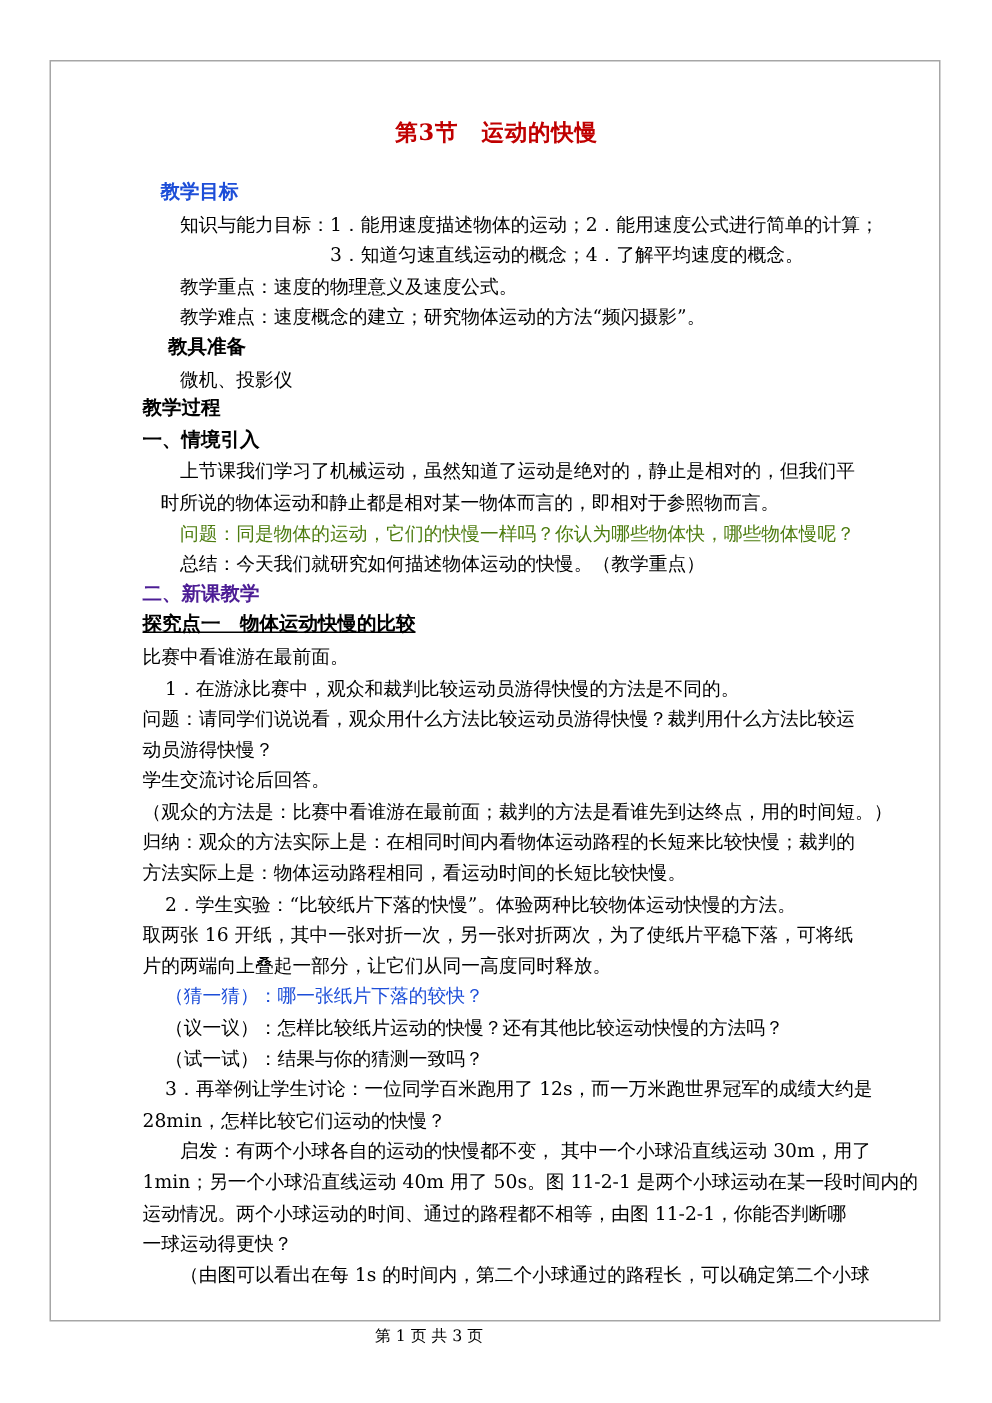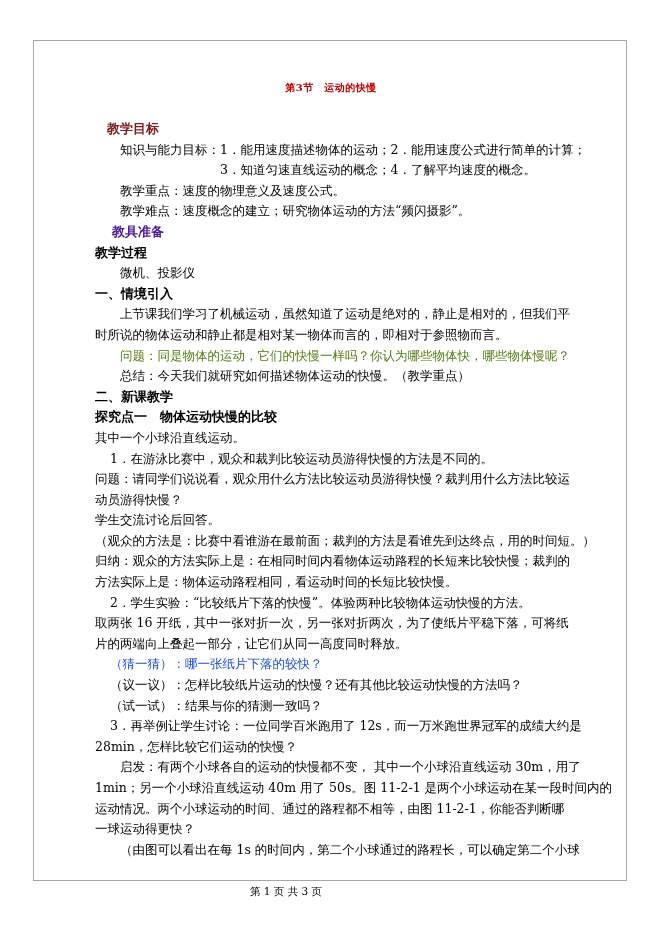--- a/index.html
+++ b/index.html
@@ -26,21 +26,21 @@
   }
   .content {
     position: absolute;
     left: 95px;
     top: 78px;
     width: 472px;
   }
   .doc-title {
     text-align: center;
     font-weight: bold;
-    font-size: 10px;
+    font-size: 15px;
     line-height: 20px;
     margin-bottom: 21px;
     letter-spacing: 0.5px;
   }
   .line {
     font-size: 12.5px;
     line-height: 20.6px;
     white-space: nowrap;
   }
   .line.bold {
@@ -58,36 +58,36 @@
   }
 </style>
 </head>
 <body>
 
 <div class="page-border" style="border-color: rgb(166, 166, 166);"></div>
 
 <div class="content">
   <div class="doc-title" style="color: rgb(192, 0, 0);">第3节　运动的快慢</div>
   <div id="lines">
-      <div class="line bold" style="text-indent: 0em; color: #7f1d1d; padding-left: 12px;">教学目标</div>
+      <div class="line bold" style="text-indent: 0em; color: #1d4ed8; padding-left: 12px;">教学目标</div>
       <div class="line" style="text-indent: 2em; color: rgb(0, 0, 0);">知识与能力目标：1．能用速度描述物体的运动；2．能用速度公式进行简单的计算；</div>
       <div class="line" style="text-indent: 10em; color: rgb(0, 0, 0);">3．知道匀速直线运动的概念；4．了解平均速度的概念。</div>
       <div class="line" style="text-indent: 2em; color: rgb(0, 0, 0);">教学重点：速度的物理意义及速度公式。</div>
       <div class="line" style="text-indent: 2em; color: rgb(0, 0, 0);">教学难点：速度概念的建立；研究物体运动的方法“频闪摄影”。</div>
-      <div class="line bold" style="text-indent: 0em; color: #4c1d95; padding-left: 17px;">教具准备</div>
+      <div class="line bold" style="text-indent: 0em; color: #000000; padding-left: 17px;">教具准备</div>
+      <div class="line" style="text-indent: 2em; color: rgb(0, 0, 0);">微机、投影仪</div>
       <div class="line bold" style="text-indent: 0em; color: rgb(0, 0, 0);">教学过程</div>
-      <div class="line" style="text-indent: 2em; color: rgb(0, 0, 0);">微机、投影仪</div>
       <div class="line bold" style="text-indent: 0em; color: rgb(0, 0, 0);">一、情境引入</div>
       <div class="line" style="text-indent: 2em; color: rgb(0, 0, 0);">上节课我们学习了机械运动，虽然知道了运动是绝对的，静止是相对的，但我们平</div>
-      <div class="line" style="text-indent: 0em; color: rgb(0, 0, 0);">时所说的物体运动和静止都是相对某一物体而言的，即相对于参照物而言。</div>
+      <div class="line" style="text-indent: 0em; color: rgb(0, 0, 0); margin-left: 12px;">时所说的物体运动和静止都是相对某一物体而言的，即相对于参照物而言。</div>
       <div class="line" style="text-indent: 2em; color: #4d7c0f; text-align: center;">问题：同是物体的运动，它们的快慢一样吗？你认为哪些物体快，哪些物体慢呢？</div>
       <div class="line" style="text-indent: 2em; color: rgb(0, 0, 0);">总结：今天我们就研究如何描述物体运动的快慢。（教学重点）</div>
-      <div class="line bold" style="text-indent: 0em; color: #000000;">二、新课教学</div>
-      <div class="line bold" style="text-indent: 0em; color: rgb(0, 0, 0);">探究点一　物体运动快慢的比较</div>
-      <div class="line" style="text-indent: 0em; color: rgb(0, 0, 0);">其中一个小球沿直线运动。</div>
+      <div class="line bold" style="text-indent: 0em; color: #4c1d95;">二、新课教学</div>
+      <div class="line bold" style="text-indent: 0em; color: rgb(0, 0, 0); text-decoration: underline;">探究点一　物体运动快慢的比较</div>
+      <div class="line" style="text-indent: 0em; color: rgb(0, 0, 0);">比赛中看谁游在最前面。</div>
       <div class="line" style="text-indent: 1.2em; color: rgb(0, 0, 0);">1．在游泳比赛中，观众和裁判比较运动员游得快慢的方法是不同的。</div>
       <div class="line" style="text-indent: 0em; color: rgb(0, 0, 0);">问题：请同学们说说看，观众用什么方法比较运动员游得快慢？裁判用什么方法比较运</div>
       <div class="line" style="text-indent: 0em; color: rgb(0, 0, 0);">动员游得快慢？</div>
       <div class="line" style="text-indent: 0em; color: rgb(0, 0, 0);">学生交流讨论后回答。</div>
       <div class="line" style="text-indent: 0em; color: rgb(0, 0, 0);">（观众的方法是：比赛中看谁游在最前面；裁判的方法是看谁先到达终点，用的时间短。）</div>
       <div class="line" style="text-indent: 0em; color: rgb(0, 0, 0);">归纳：观众的方法实际上是：在相同时间内看物体运动路程的长短来比较快慢；裁判的</div>
       <div class="line" style="text-indent: 0em; color: rgb(0, 0, 0);">方法实际上是：物体运动路程相同，看运动时间的长短比较快慢。</div>
       <div class="line" style="text-indent: 1.2em; color: rgb(0, 0, 0);">2．学生实验：“比较纸片下落的快慢”。体验两种比较物体运动快慢的方法。</div>
       <div class="line" style="text-indent: 0em; color: rgb(0, 0, 0);">取两张 16 开纸，其中一张对折一次，另一张对折两次，为了使纸片平稳下落，可将纸</div>
       <div class="line" style="text-indent: 0em; color: rgb(0, 0, 0);">片的两端向上叠起一部分，让它们从同一高度同时释放。</div>

